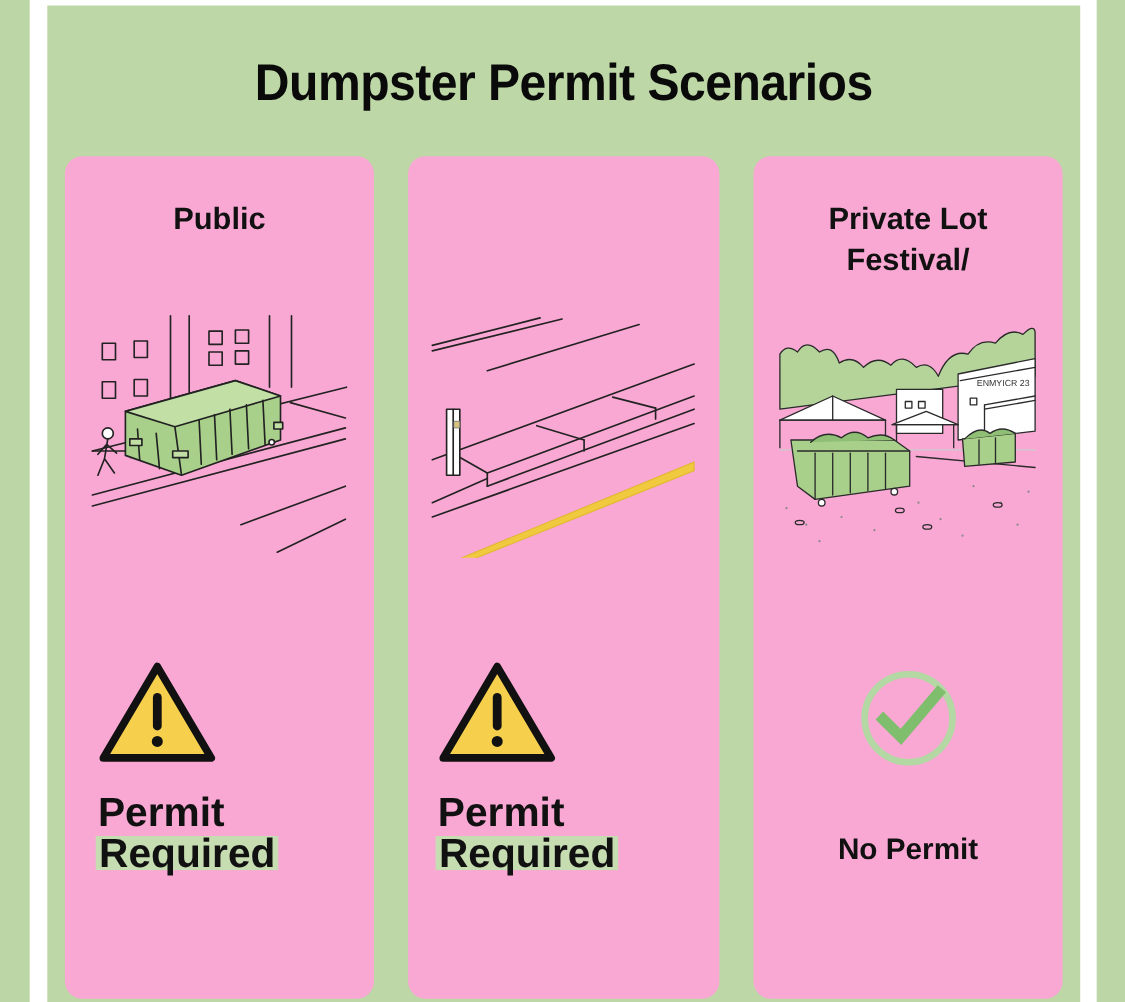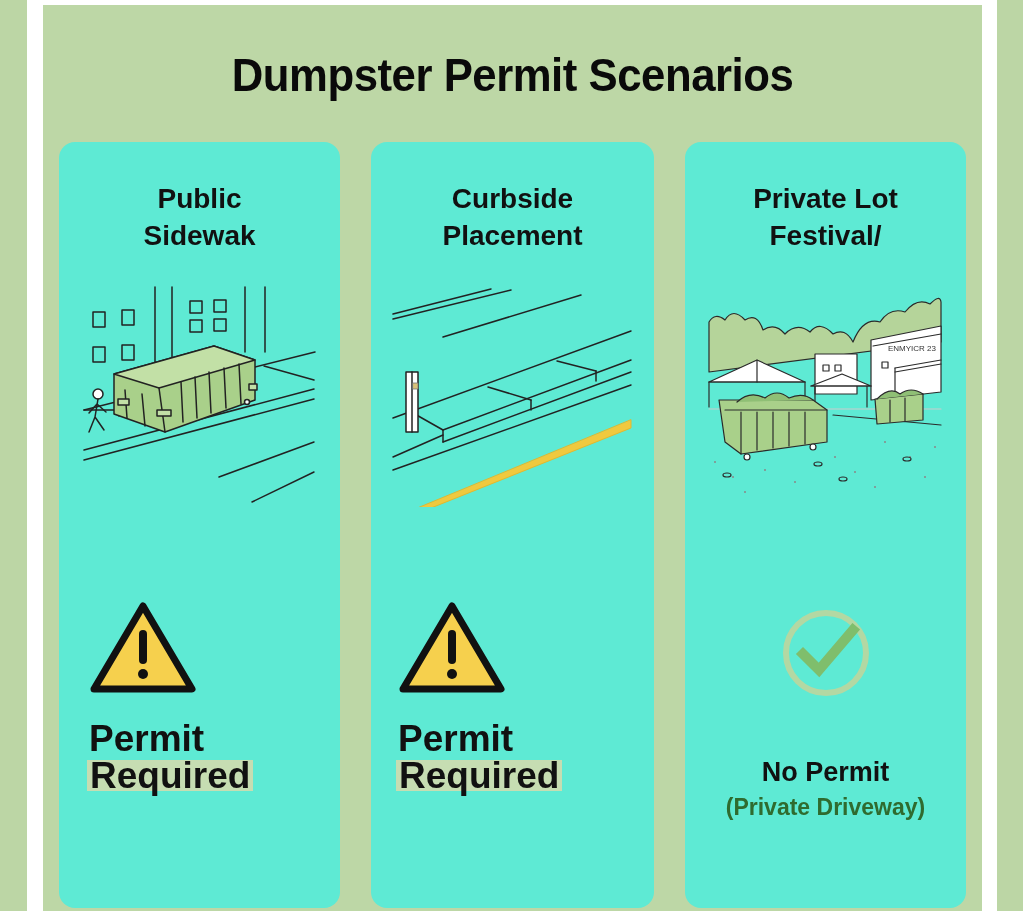--- a/index.html
+++ b/index.html
@@ -15,21 +15,21 @@
     background: #bdd7a6;
     text-decoration: underline;
   }
   .title {
     position: absolute; left: 0; right: 0; top: 42px; text-align: center;
     font-size: 47px; font-weight: 700; color: #0a0a0a; letter-spacing: -0.5px;
     transform: scaleX(0.93); transform-origin: center;
   }
 
   .card {
-    position: absolute; top: 137px; height: 766px; background: #5eead4;
+    position: absolute; top: 137px; height: 766px; background: #f9a8d4;
     border-radius: 16px;
   }
   .card.c1 { left: 16px; width: 281px; }
   .card.c2 { left: 328px; width: 283px; }
   .card.c3 { left: 642px; width: 281px; }
 
   .card-title {
     position: absolute; left: 0; right: 0; top: 38px; text-align: center;
     font-size: 28px; font-weight: 700; color: #111; line-height: 37px;
   }
@@ -67,21 +67,20 @@
 
 <div class="strip left"></div>
 <div class="strip right"></div>
 
 <div class="panel">
   <h1 class="title">Dumpster Permit Scenarios</h1>
 
   <div class="card c1">
     <div class="card-title">
       <span>Public</span>
-      <span>Sidewak</span>
     </div>
     <svg class="illus" viewBox="0 0 281 225" fill="none" stroke="#222" stroke-width="1.5" stroke-linecap="round" stroke-linejoin="round">
 
       <line x1="96" y1="5" x2="96" y2="82"></line>
       <line x1="113" y1="5" x2="113" y2="80"></line>
       <line x1="186" y1="5" x2="186" y2="70"></line>
       <line x1="206" y1="5" x2="206" y2="70"></line>
       <rect x="34" y="30" width="12" height="15"></rect>
         <rect x="63" y="28" width="12" height="15"></rect>
       <rect x="34" y="65" width="12" height="15"></rect>
@@ -123,24 +122,20 @@
       <rect x="50" y="30" width="8" height="34" rx="4" fill="#111"></rect>
       <circle cx="54" cy="74" r="5" fill="#111"></circle>
     </svg>
     <div class="status">
       <span class="line">Permit</span>
       <span class="line"><span class="hl">Required</span></span>
     </div>
   </div>
 
   <div class="card c2">
-    <div class="card-title">
-      <span>Curbside</span>
-      <span>Placement</span>
-    </div>
     <svg class="illus" viewBox="0 0 283 225" fill="none" stroke="#222" stroke-width="1.5" stroke-linecap="round" stroke-linejoin="round">
       <line x1="22" y1="32" x2="120" y2="7"></line>
       <line x1="22" y1="37" x2="140" y2="8"></line>
       <line x1="72" y1="55" x2="210" y2="13"></line>
       <line x1="22" y1="136" x2="260" y2="49"></line>
       <line x1="42" y1="131" x2="72" y2="148"></line>
       <line x1="117" y1="105" x2="160" y2="118"></line>
       <line x1="186" y1="79" x2="225" y2="89"></line>
       <line x1="72" y1="148" x2="260" y2="78"></line>
       <line x1="22" y1="175" x2="72" y2="153"></line>
@@ -234,16 +229,15 @@
       <ellipse cx="133" cy="182" rx="4" ry="2"></ellipse>
       <ellipse cx="158" cy="197" rx="4" ry="2"></ellipse>
       <ellipse cx="222" cy="177" rx="4" ry="2"></ellipse>
     </svg>
     <svg class="check" viewBox="0 0 90 90">
       <circle cx="45" cy="45" r="40" fill="none" stroke="#b3d8a3" stroke-width="6"></circle>
       <path d="M22 46 L38 62 L72 22" fill="none" stroke="#7fbe6c" stroke-width="10" stroke-linecap="square" stroke-linejoin="miter"></path>
     </svg>
     <div class="status-c3">
       <span class="main">No Permit</span>
-      <span class="sub">(Private Driveway)</span>
     </div>
   </div>
 </div>
 
 </body></html>

